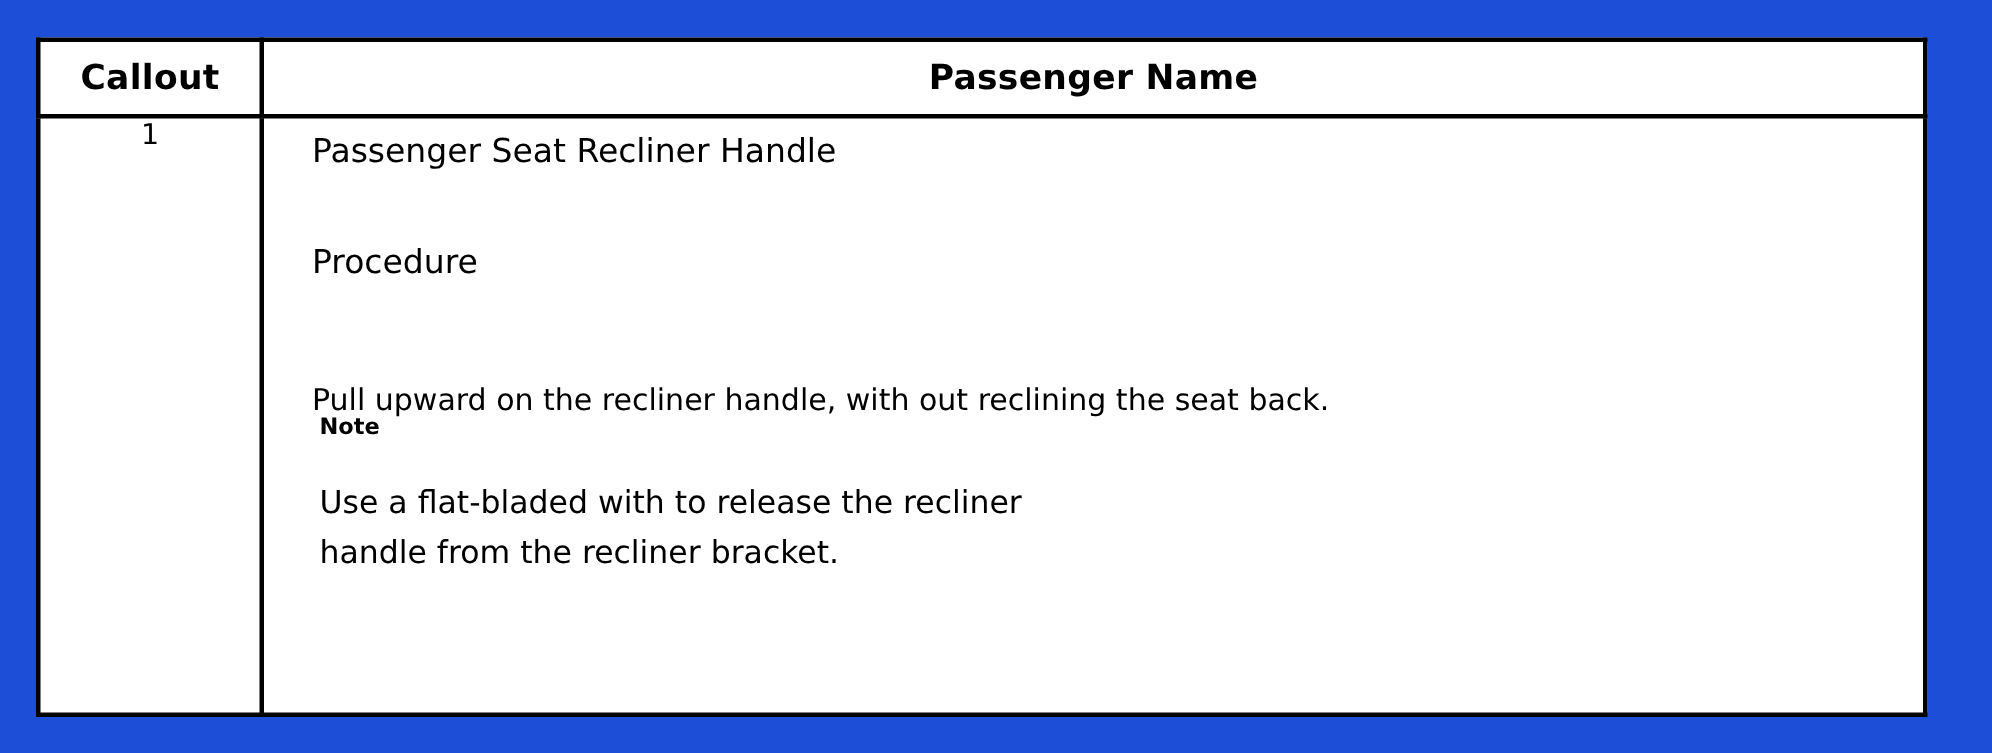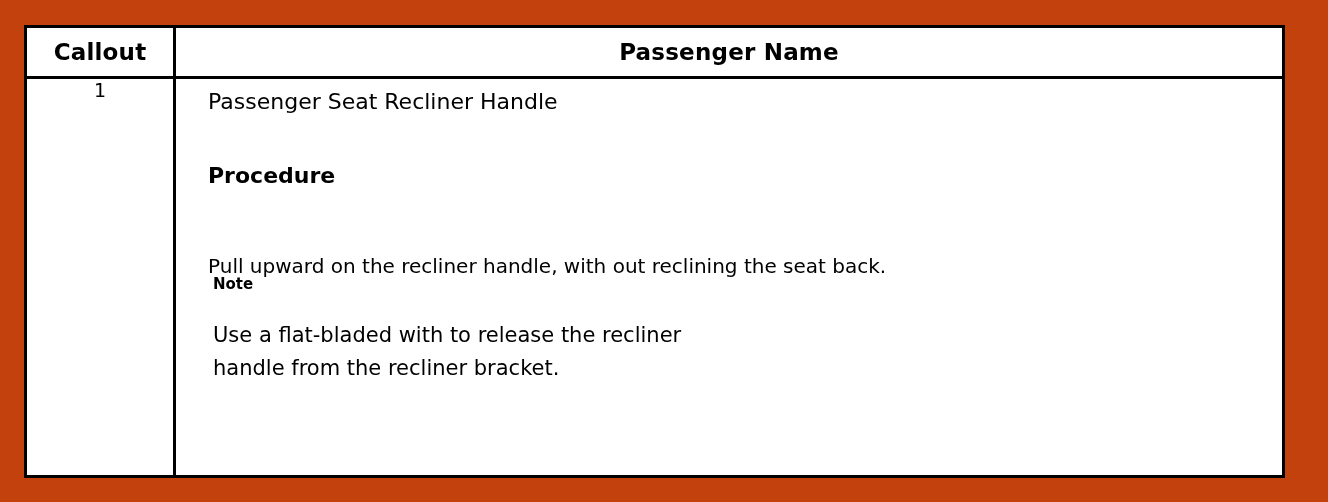--- a/index.html
+++ b/index.html
@@ -12,21 +12,21 @@
     height: 502px;
     font-family: "DejaVu Sans", sans-serif;
     color: #000000;
     overflow: hidden;
   }
 
   .page {
     position: relative;
     width: 1328px;
     height: 502px;
-    background: #c2410c;
+    background: #1d4ed8;
   }
 
   
   .component-table {
     position: absolute;
     left: 24px;
     top: 25px;
     width: 1258px;
     border-collapse: collapse;
     table-layout: fixed;
@@ -85,21 +85,21 @@
 
   .title-line {
     left: 8px;
     top: 11px;
     font-size: 22px;
   }
 
   .procedure-heading {
     left: 8px;
     top: 85px;
-    font-weight: bold;
+    font-weight: normal;
     font-size: 22px;
   }
 
   .procedure-text {
     left: 8px;
     top: 176px;
     font-size: 20px;
   }
 
   .note-heading {

